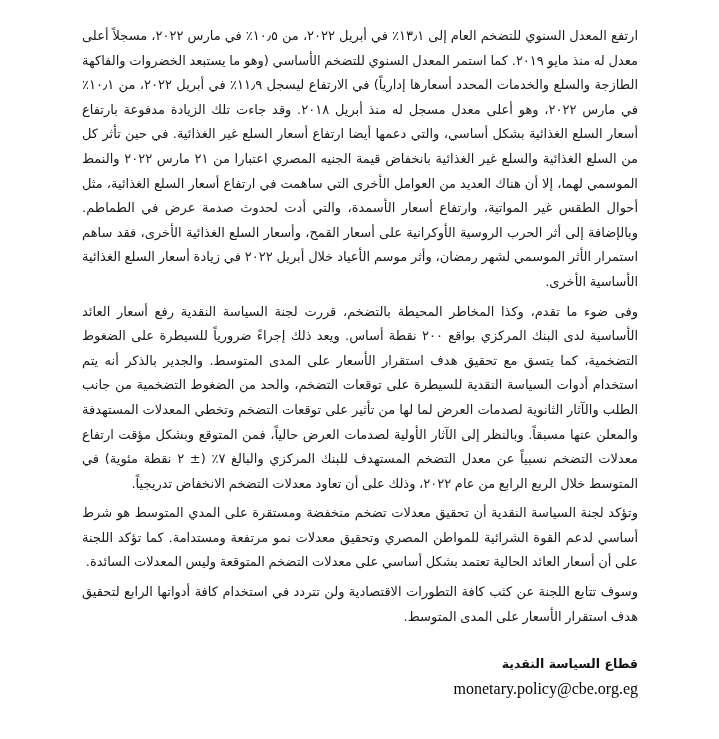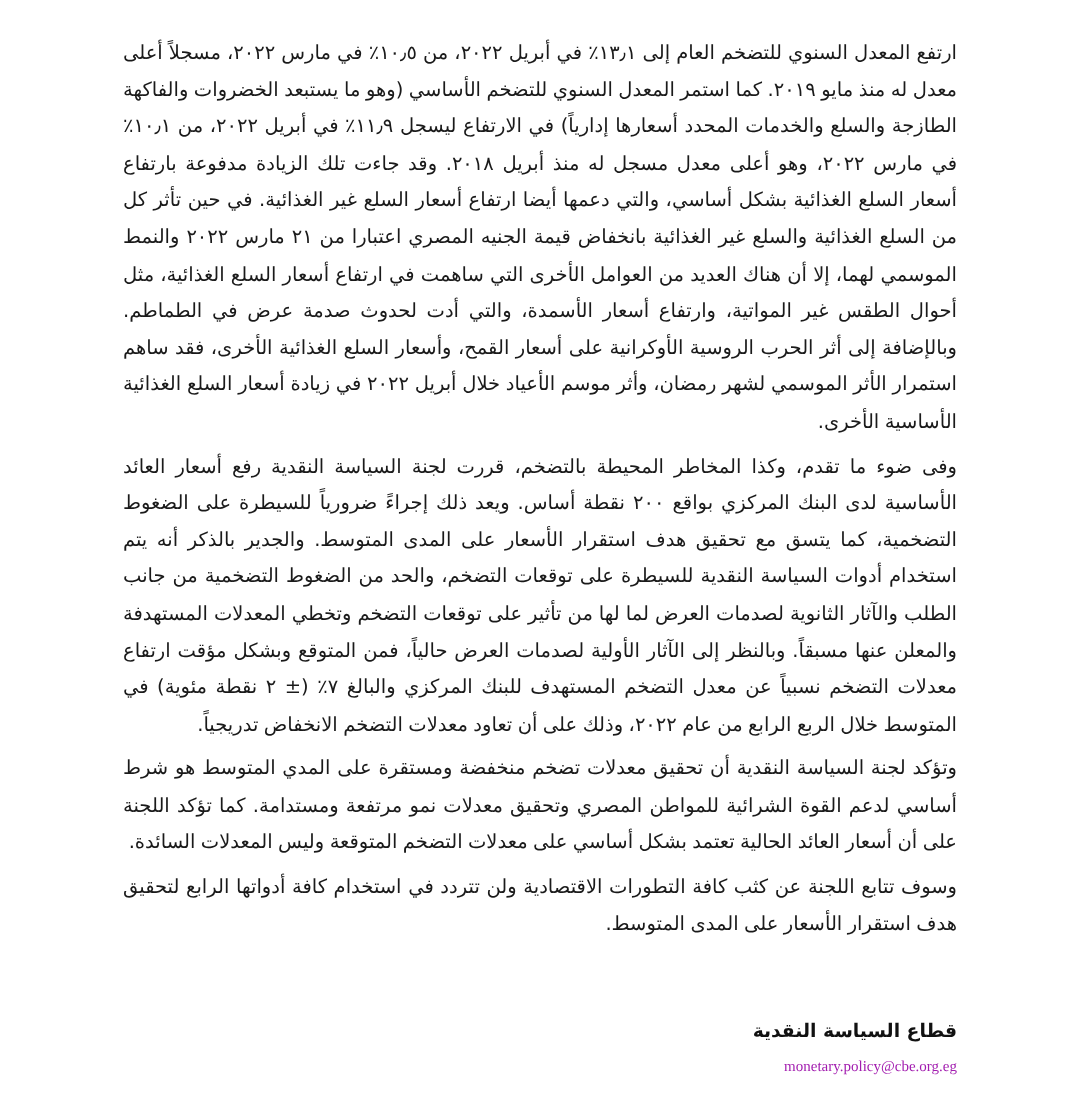--- a/index.html
+++ b/index.html
@@ -28,37 +28,37 @@
       line-height: 24.6px;
       text-align: justify;
       text-align-last: right;
       letter-spacing: -0.15px;
       word-spacing: -0.5px;
     }
     .para:last-of-type { margin-bottom: 0; }
     .signature {
       position: absolute;
       right: 81px;
-      top: 676px;
+      top: 653px;
       direction: rtl;
       text-align: right;
     }
     .sig-title {
       font-family: "DejaVu Sans", "Liberation Sans", sans-serif;
       font-weight: bold;
       font-size: 12.5px;
       line-height: 22px;
       color: #111111;
     }
     .sig-email {
       direction: ltr;
       font-family: "Liberation Serif", "DejaVu Serif", serif;
-      font-size: 10px;
+      font-size: 16px;
       line-height: 24px;
-      color: #a21caf;
+      color: #000000;
       margin-top: 2px;
     }
   </style>
 </head>
 <body>
 
 <div class="page">
   <p class="para">ارتفع المعدل السنوي للتضخم العام إلى ١٣٫١٪ في أبريل ٢٠٢٢، من ١٠٫٥٪ في مارس ٢٠٢٢، مسجلاً أعلى معدل له منذ مايو ٢٠١٩. كما استمر المعدل السنوي للتضخم الأساسي (وهو ما يستبعد الخضروات والفاكهة الطازجة والسلع والخدمات المحدد أسعارها إدارياً) في الارتفاع ليسجل ١١٫٩٪ في أبريل ٢٠٢٢، من ١٠٫١٪ في مارس ٢٠٢٢، وهو أعلى معدل مسجل له منذ أبريل ٢٠١٨. وقد جاءت تلك الزيادة مدفوعة بارتفاع أسعار السلع الغذائية بشكل أساسي، والتي دعمها أيضا ارتفاع أسعار السلع غير الغذائية. في حين تأثر كل من السلع الغذائية والسلع غير الغذائية بانخفاض قيمة الجنيه المصري اعتبارا من ٢١ مارس ٢٠٢٢ والنمط الموسمي لهما، إلا أن هناك العديد من العوامل الأخرى التي ساهمت في ارتفاع أسعار السلع الغذائية، مثل أحوال الطقس غير المواتية، وارتفاع أسعار الأسمدة، والتي أدت لحدوث صدمة عرض في الطماطم. وبالإضافة إلى أثر الحرب الروسية الأوكرانية على أسعار القمح، وأسعار السلع الغذائية الأخرى، فقد ساهم استمرار الأثر الموسمي لشهر رمضان، وأثر موسم الأعياد خلال أبريل ٢٠٢٢ في زيادة أسعار السلع الغذائية الأساسية الأخرى.</p>
   <p class="para">وفى ضوء ما تقدم، وكذا المخاطر المحيطة بالتضخم، قررت لجنة السياسة النقدية رفع أسعار العائد الأساسية لدى البنك المركزي بواقع ٢٠٠ نقطة أساس. ويعد ذلك إجراءً ضرورياً للسيطرة على الضغوط التضخمية، كما يتسق مع تحقيق هدف استقرار الأسعار على المدى المتوسط. والجدير بالذكر أنه يتم استخدام أدوات السياسة النقدية للسيطرة على توقعات التضخم، والحد من الضغوط التضخمية من جانب الطلب والآثار الثانوية لصدمات العرض لما لها من تأثير على توقعات التضخم وتخطي المعدلات المستهدفة والمعلن عنها مسبقاً. وبالنظر إلى الآثار الأولية لصدمات العرض حالياً، فمن المتوقع وبشكل مؤقت ارتفاع معدلات التضخم نسبياً عن معدل التضخم المستهدف للبنك المركزي والبالغ ٧٪ (± ٢ نقطة مئوية) في المتوسط خلال الربع الرابع من عام ٢٠٢٢، وذلك على أن تعاود معدلات التضخم الانخفاض تدريجياً.</p>
   <p class="para">وتؤكد لجنة السياسة النقدية أن تحقيق معدلات تضخم منخفضة ومستقرة على المدي المتوسط هو شرط أساسي لدعم القوة الشرائية للمواطن المصري وتحقيق معدلات نمو مرتفعة ومستدامة. كما تؤكد اللجنة على أن أسعار العائد الحالية تعتمد بشكل أساسي على معدلات التضخم المتوقعة وليس المعدلات السائدة.</p>

